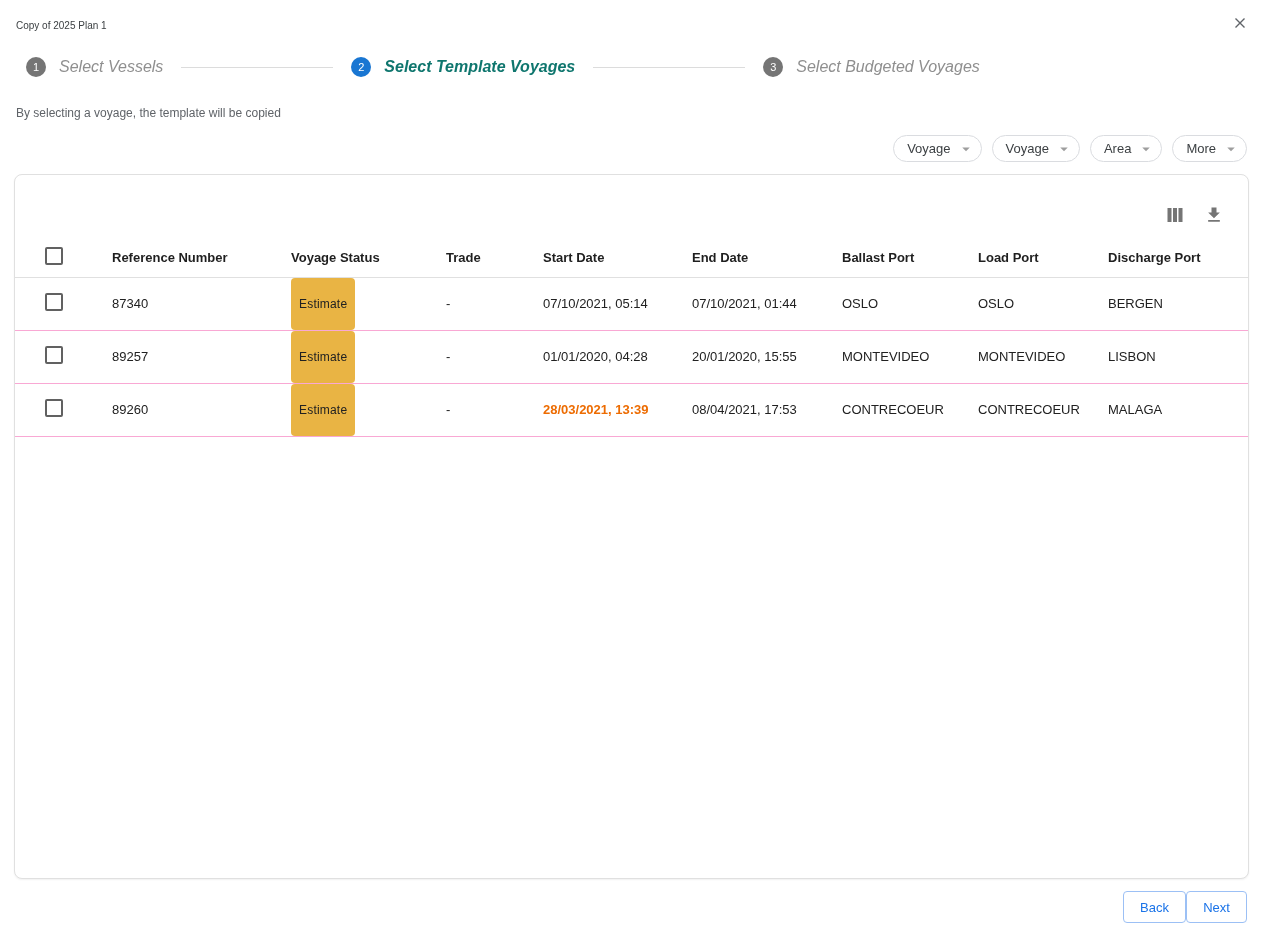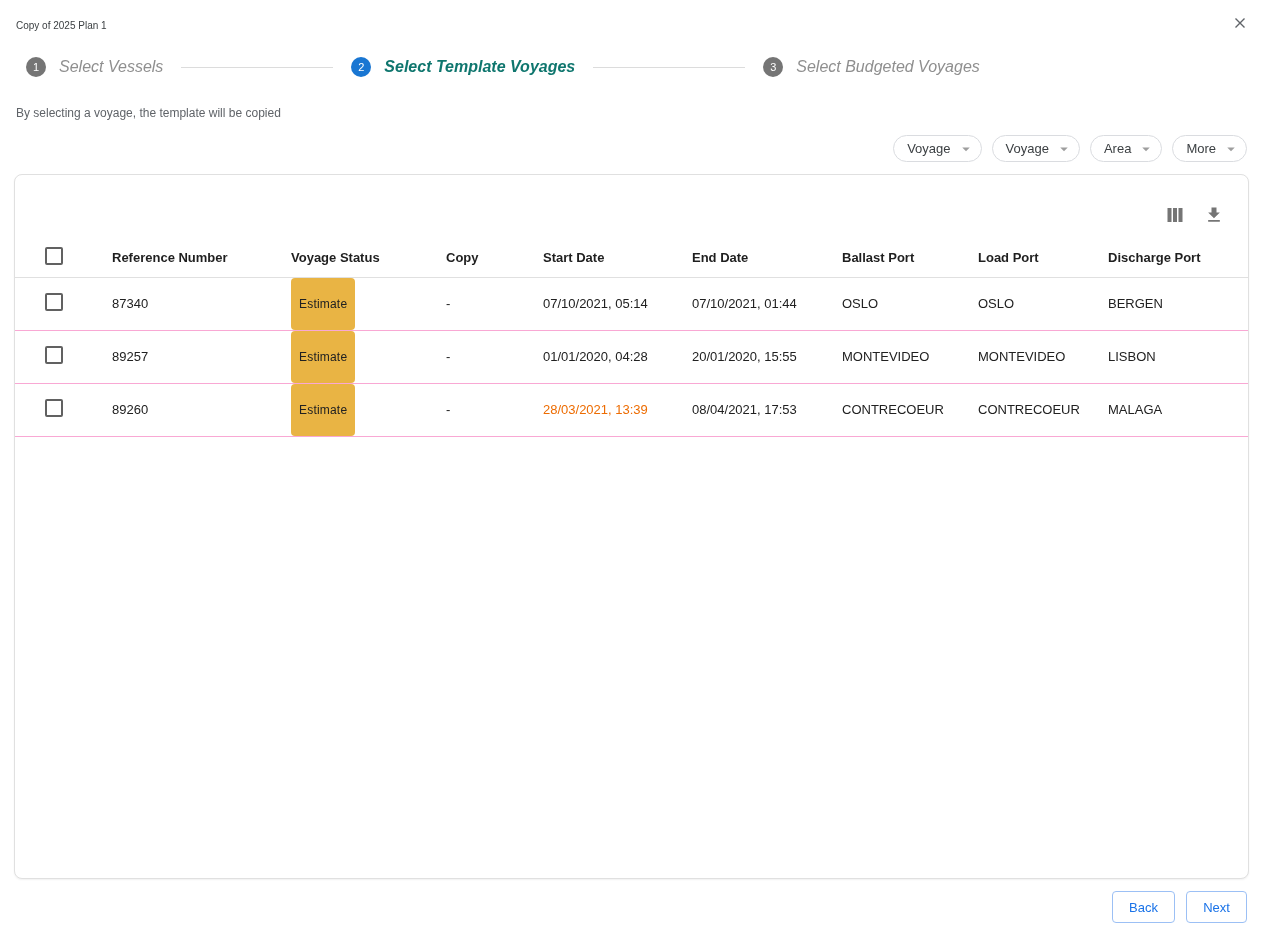--- a/index.html
+++ b/index.html
@@ -110,25 +110,25 @@
   }
 
   .badge {
     display: inline-block;
     background: var(--badge-bg);
     color: #212121;
     font-size: 12px; font-weight: 500;
     padding: 19px 8px; border-radius: 4px;
     letter-spacing: .2px;
   }
-  td.highlight { color: var(--highlight); }
+  td.highlight { color: var(--highlight); font-weight: bold; }
 
   
   .dlg-footer {
-    display: flex; justify-content: flex-end; gap: 11px;
+    display: flex; justify-content: flex-end; 
     margin: 12px 16px 0 0;
   }
   .footer-btn {
     min-width: 61px; height: 32px;
     border: 1px solid #9cc0f5; border-radius: 4px;
     background: #fff; color: #1a73e8;
     font-family: "Liberation Sans", sans-serif;
     font-size: 13px; font-weight: 500;
     padding: 0 16px; cursor: pointer;
   }
@@ -226,21 +226,21 @@
         <col class="c-end">
         <col class="c-ballast">
         <col class="c-load">
         <col class="c-discharge">
     </colgroup>
     <thead>
       <tr>
         <th class="check-cell"><span class="checkbox"></span></th>
         <th>Reference Number</th>
         <th>Voyage Status</th>
-        <th>Copy</th>
+        <th>Trade</th>
         <th>Start Date</th>
         <th>End Date</th>
         <th>Ballast Port</th>
         <th>Load Port</th>
         <th>Discharge Port</th>
       </tr>
     </thead>
     <tbody>
   <tr>
     <td class="check-cell"><span class="checkbox"></span></td>

